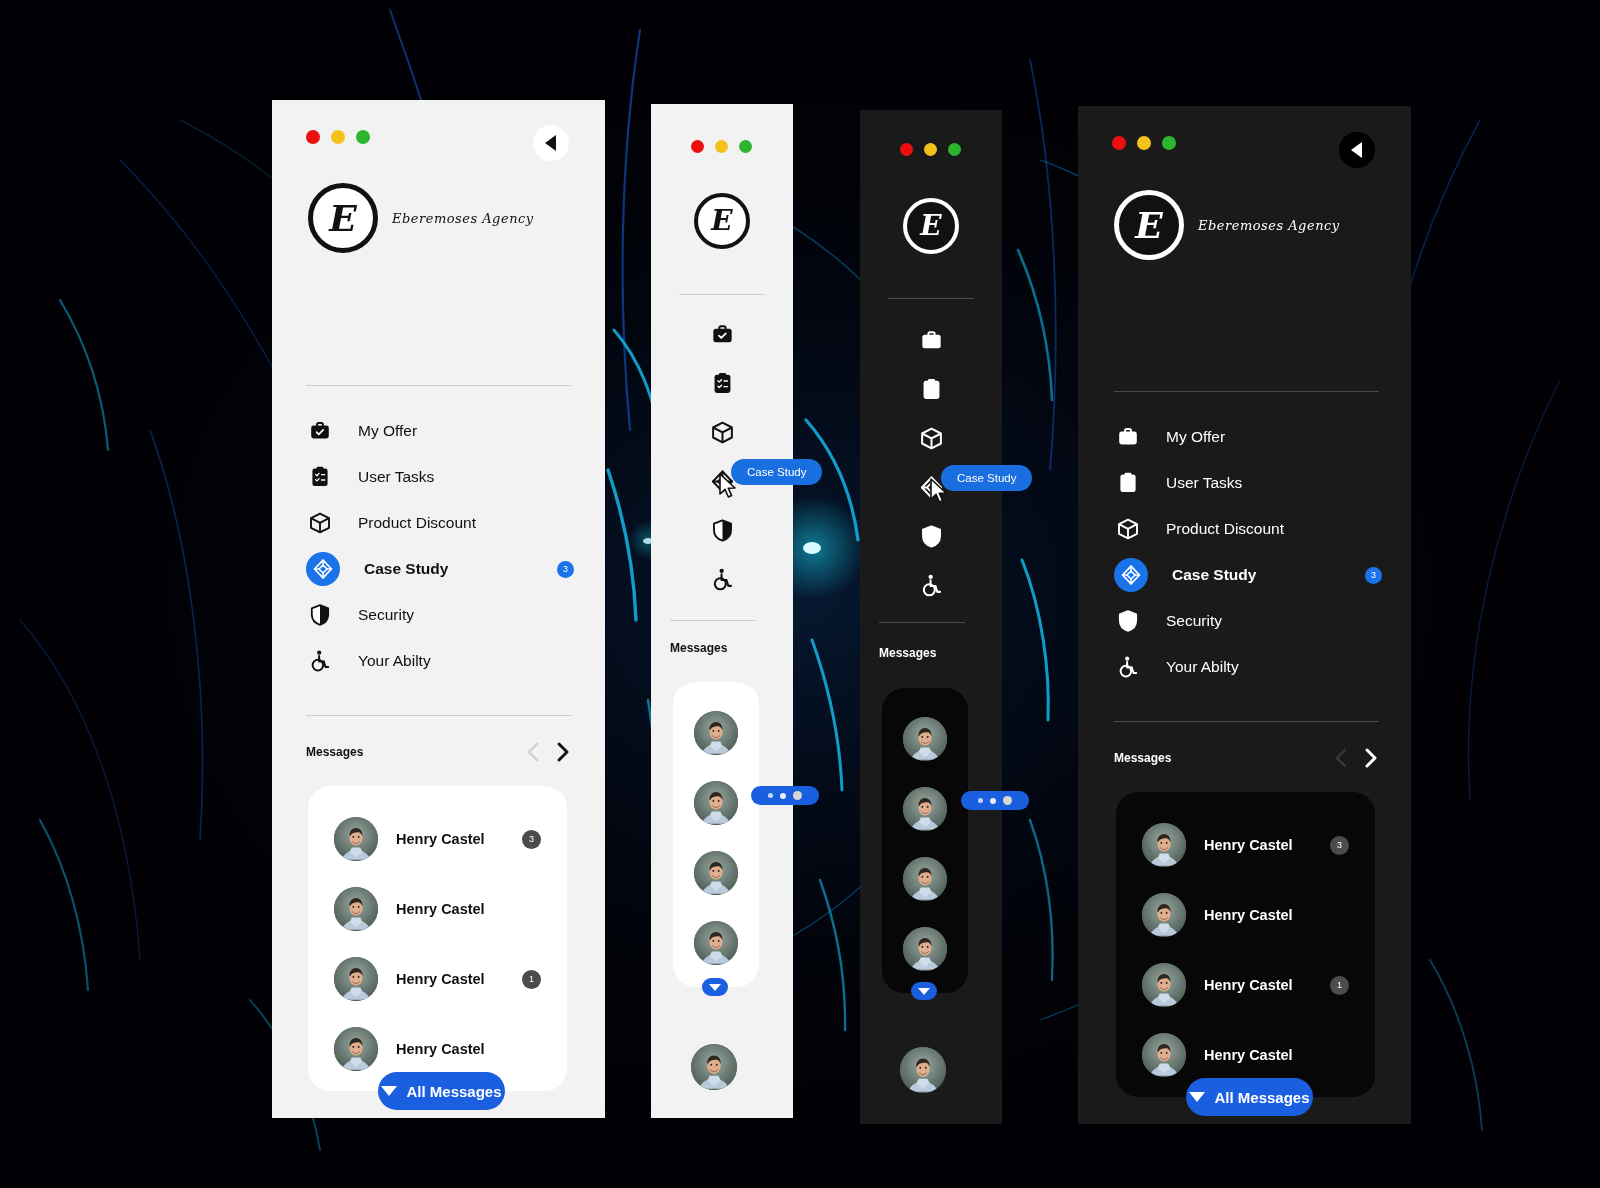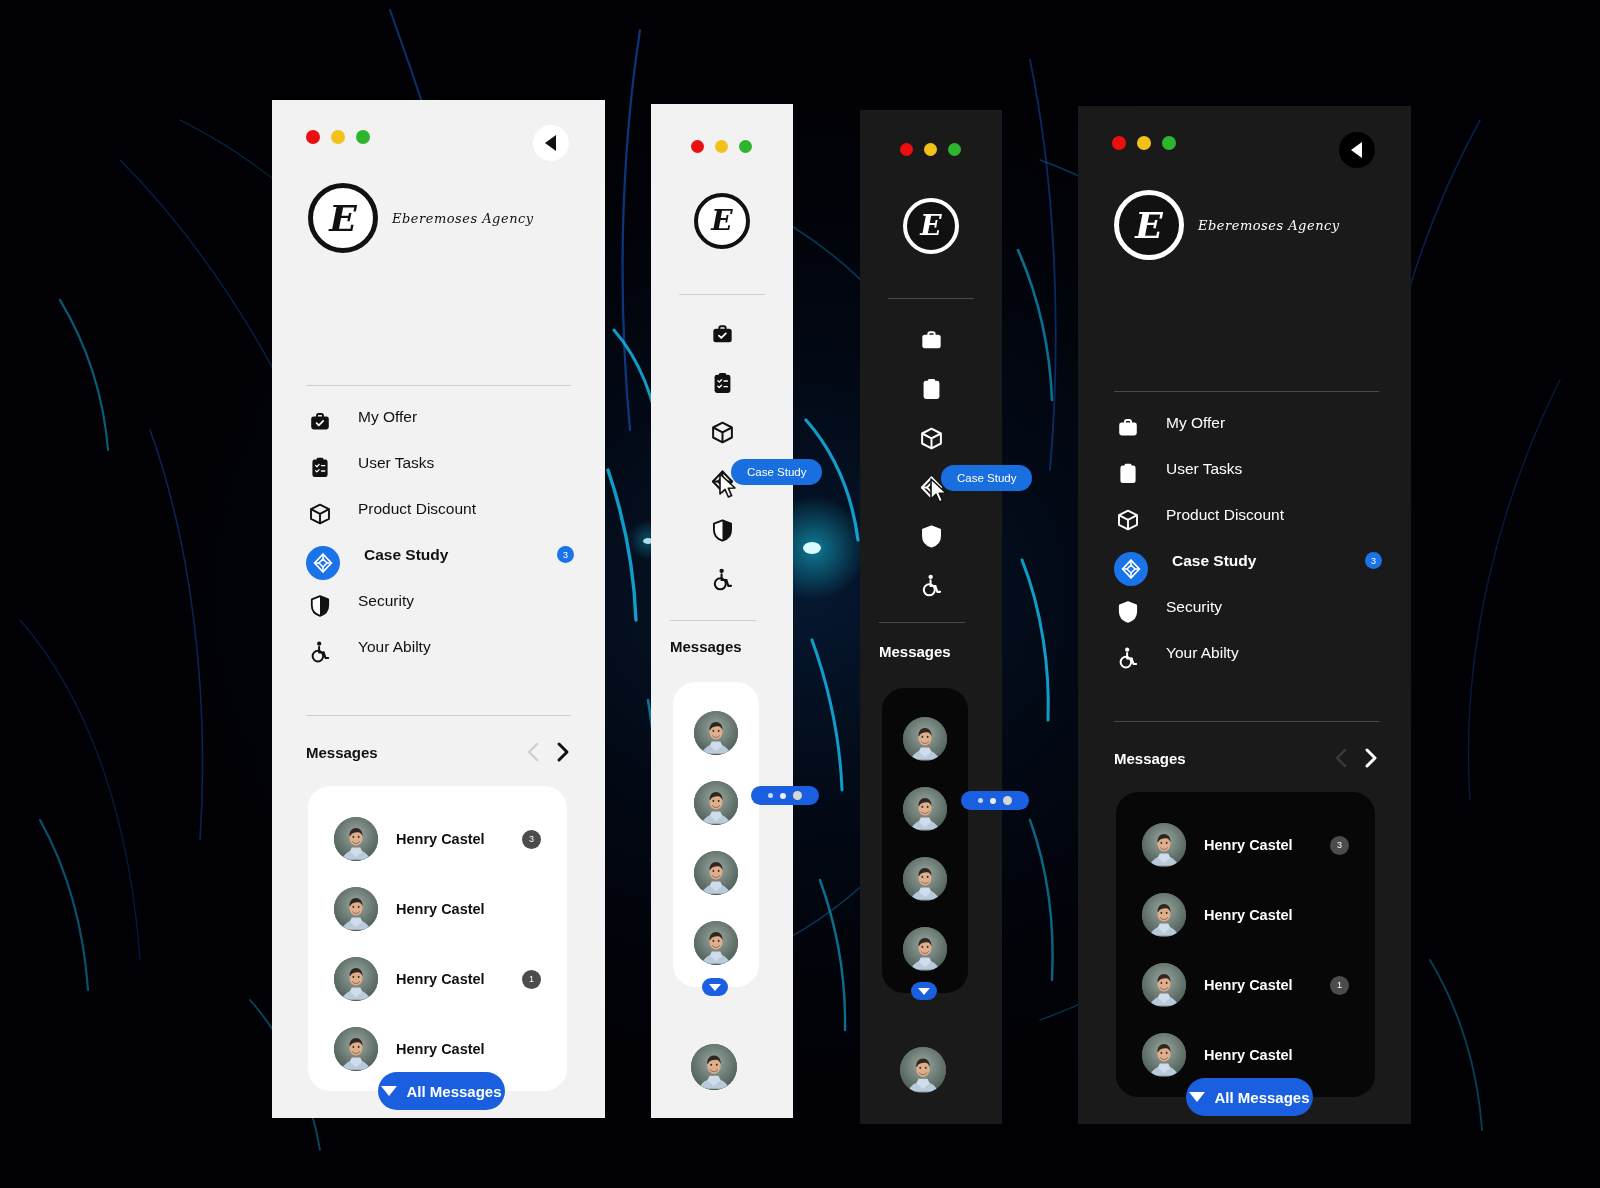--- a/index.html
+++ b/index.html
@@ -52,21 +52,21 @@
   .brand-name{
     font-family:"DejaVu Serif", serif;font-style:italic;
     font-size:13px;letter-spacing:.5px;white-space:nowrap;
   }
 
   .divider{height:1px;background:#cfcfcf;}
   .divider.dk{background:#4a4a4a;}
 
   
   .nav{display:flex;flex-direction:column;}
-  .nav-item{display:flex;align-items:flex-start;box-sizing:border-box;position:relative;}
+  .nav-item{display:flex;align-items:center;box-sizing:border-box;position:relative;}
   .nav-ico{width:28px;height:28px;display:flex;align-items:center;justify-content:center;flex:0 0 28px;}
   .nav-ico svg{display:block;}
   .nav-label{font-size:15.5px;}
   .nav-item.active .nav-label{font-weight:700;}
   .active-ring{
     width:34px;height:34px;border-radius:50%;background:#1a73e8;
     display:flex;align-items:center;justify-content:center;flex:0 0 34px;
   }
   .badge{
     min-width:17px;height:17px;border-radius:50%;background:#1a73e8;color:#fff;
@@ -74,21 +74,21 @@
     margin-left:auto;padding:0 3px;box-sizing:border-box;
   }
   .tooltip{
     position:absolute;background:#1a6fe0;color:#fff;border-radius:18px;
     padding:7px 16px;font-size:11.5px;white-space:nowrap;
   }
   .cursor{position:absolute;pointer-events:none;}
 
   
   .msg-head{display:flex;align-items:center;}
-  .msg-title{font-size:15px;font-weight:700;}
+  .msg-title{font-size:12px;font-weight:700;}
   .chev{margin-left:auto;display:flex;align-items:center;gap:14px;}
   .msg-card{border-radius:22px;box-sizing:border-box;}
   .msg-card.light{background:#fff;}
   .msg-card.dark{background:#070707;}
   .msg-row{display:flex;align-items:center;}
   .avatar{border-radius:50%;overflow:hidden;flex:0 0 auto;position:relative;background:#5d6d66;}
   .avatar svg{display:block;}
   .msg-name{font-size:14.5px;font-weight:700;}
   .count{
     min-width:19px;height:19px;border-radius:50%;background:#4c4c4c;color:#fff;

